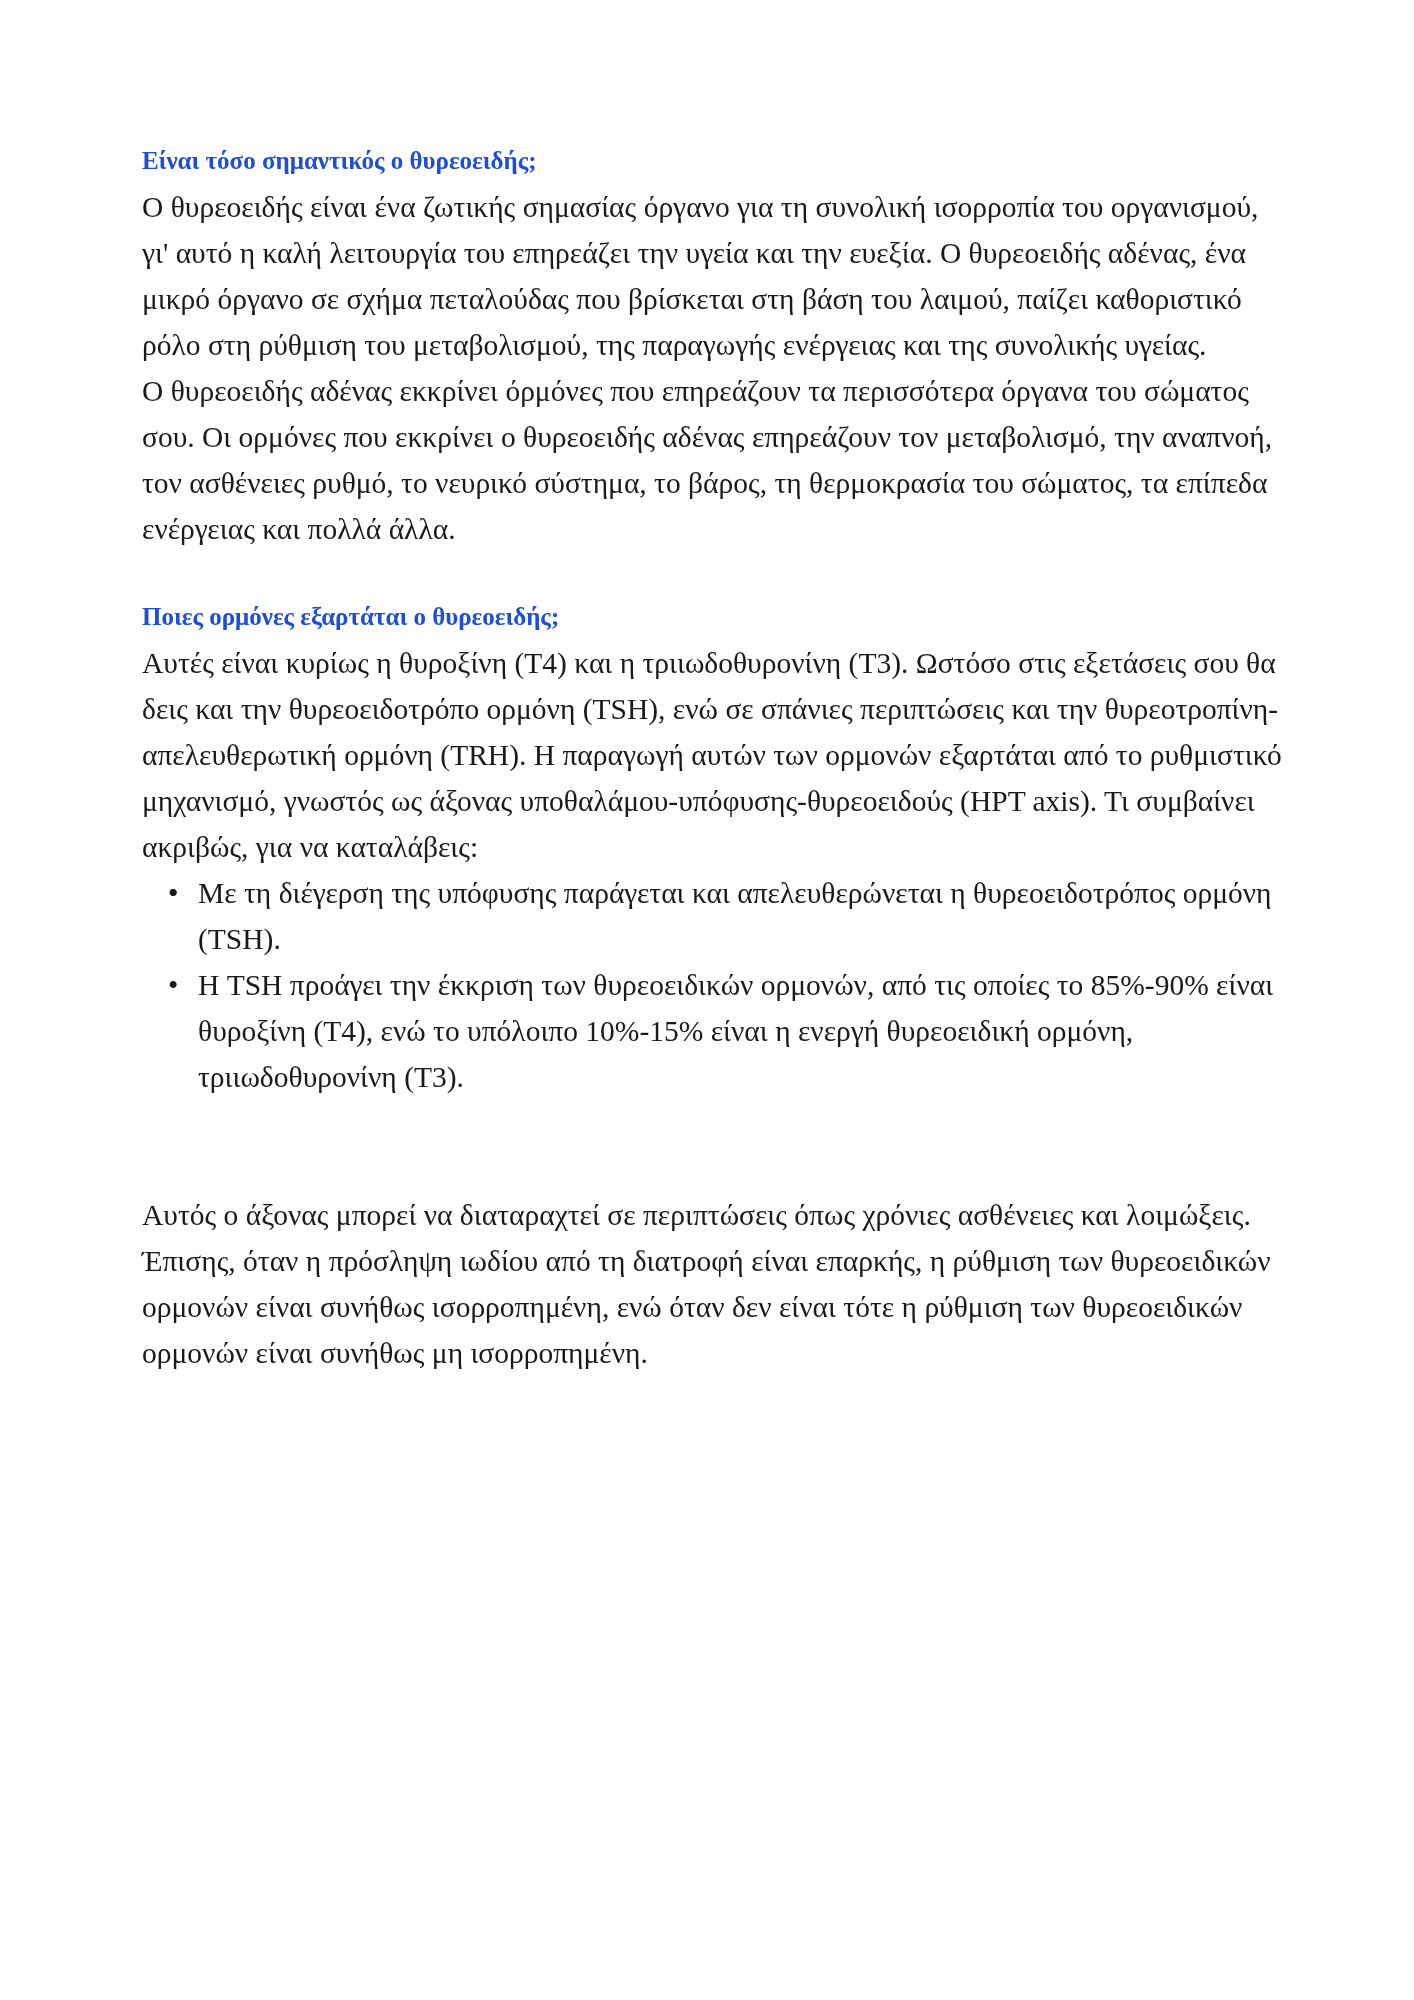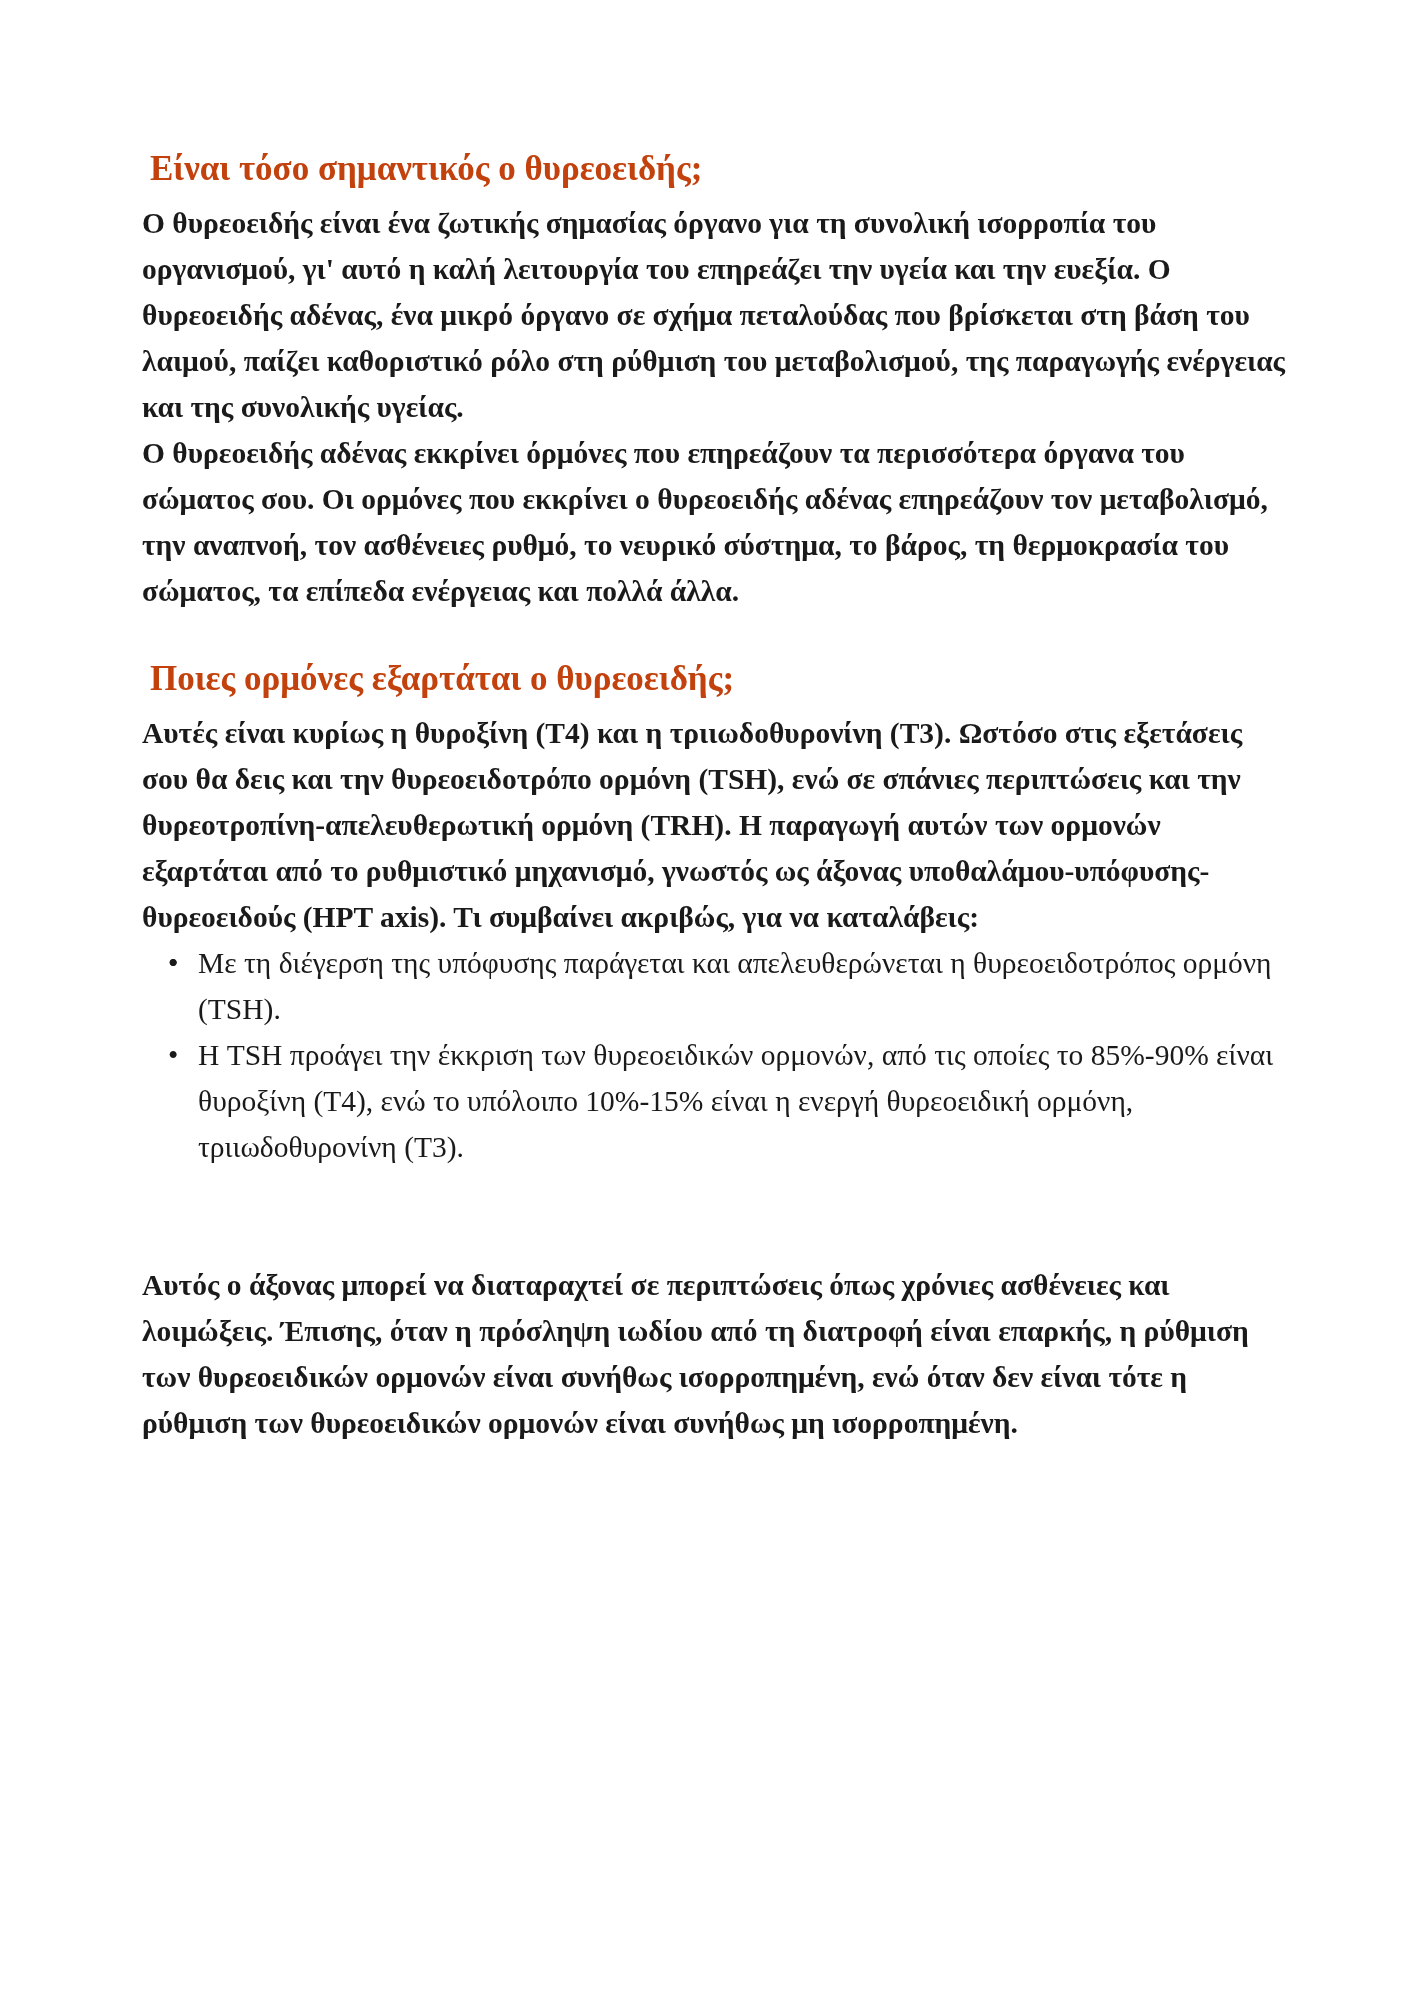--- a/index.html
+++ b/index.html
@@ -17,30 +17,29 @@
     }
     .page {
       position: absolute;
       left: 142px;
       top: 138px;
       width: 1150px;
     }
     h2 {
       font-family: "Liberation Serif", "DejaVu Serif", serif;
       font-weight: bold;
-      font-size: 35px;
+      font-size: 25px;
       line-height: 46px;
-      margin: 8px;
-      color: #c2410c;
+      margin: 0;
+      color: #1d4ed8;
     }
     p {
       margin: 0;
       font-size: 29.5px;
       line-height: 46px;
-      font-weight: bold;
     }
     .section + .section {
       margin-top: 42px;
     }
     ul {
       margin: 0;
       padding-left: 56px;
       list-style: none;
     }
     ul li {

